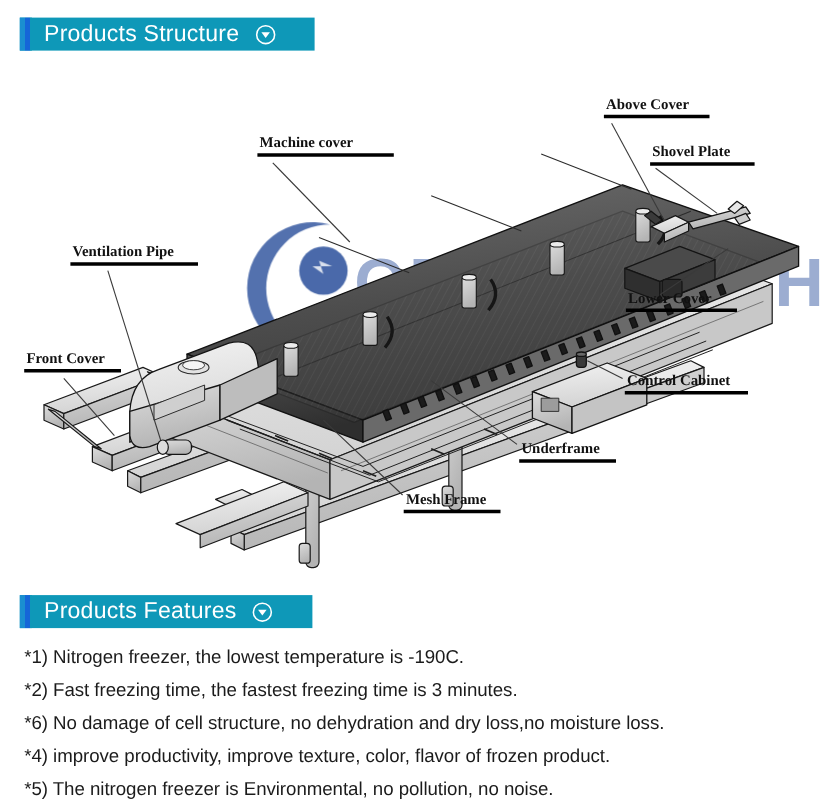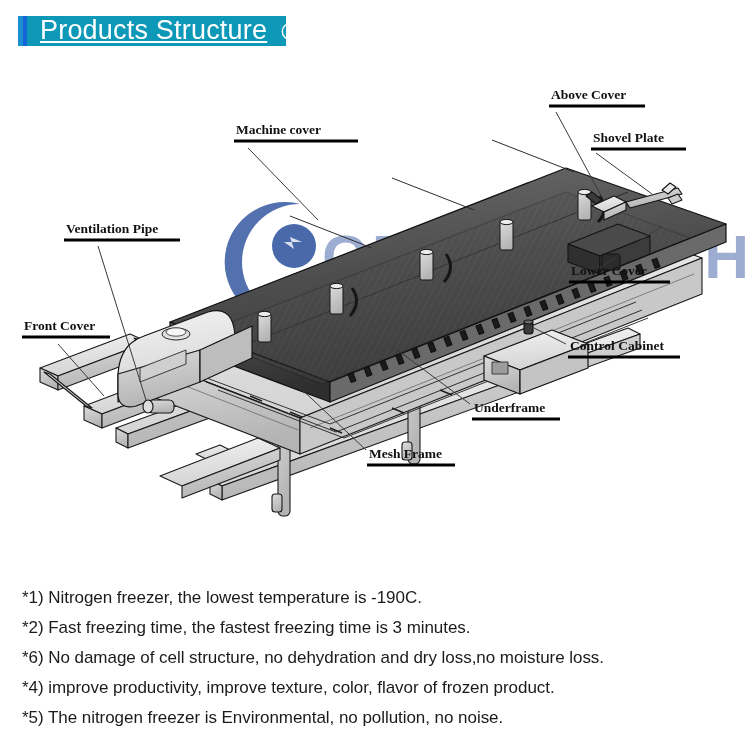--- a/index.html
+++ b/index.html
@@ -35,27 +35,26 @@
   }
   .bar-accent {
     width: 11px;
     height: 30px;
     flex: 0 0 auto;
     background: linear-gradient(to right, #1a8fd0 0 5px, #1566d8 5px 9px, #0e98b8 9px 11px);
     margin-right: 11px;
   }
   .bar-title {
     color: #ffffff;
-    font-size: 27px;
+    font-size: 21px;
     font-weight: 400;
     letter-spacing: 0.2px;
     white-space: nowrap;
     line-height: 1;
     padding-bottom: 2px;
-    text-decoration: underline;
   }
   .bar-chevron {
     margin-left: 14px;
     width: 19px;
     height: 19px;
     flex: 0 0 auto;
     display: block;
   }
 
   #bar-structure { left: 18px; top: 16px; width: 268px; }
@@ -380,20 +379,28 @@
 
       <g>
         <text class="lbl" x="369" y="402">Mesh Frame</text>
         <line class="lbl-ul" x1="367" y1="409" x2="455" y2="409"></line>
         <path class="lead" d="M366 394 L294 326"></path>
       </g>
 
     </svg>
   </div>
 
+  <div class="section-bar" id="bar-features">
+    <span class="bar-accent"></span>
+    <span class="bar-title">Products Features</span>
+    <svg class="bar-chevron" viewBox="0 0 20 20">
+      <circle cx="10" cy="10" r="8.6" fill="none" stroke="#ffffff" stroke-width="1.5"></circle>
+      <path d="M5.9 7.8 L10 13.2 L14.1 7.8 Z" fill="#ffffff"></path>
+    </svg>
+  </div>
 
   <div class="features">
     <div class="feature-line">*1) Nitrogen freezer, the lowest temperature is -190C.</div>
     <div class="feature-line">*2) Fast freezing time, the fastest freezing time is 3 minutes.</div>
     <div class="feature-line">*6) No damage of cell structure, no dehydration and dry loss,no moisture loss.</div>
     <div class="feature-line">*4) improve productivity, improve texture, color, flavor of frozen product.</div>
     <div class="feature-line">*5) The nitrogen freezer is Environmental, no pollution, no noise.</div>
 
   </div>
 

